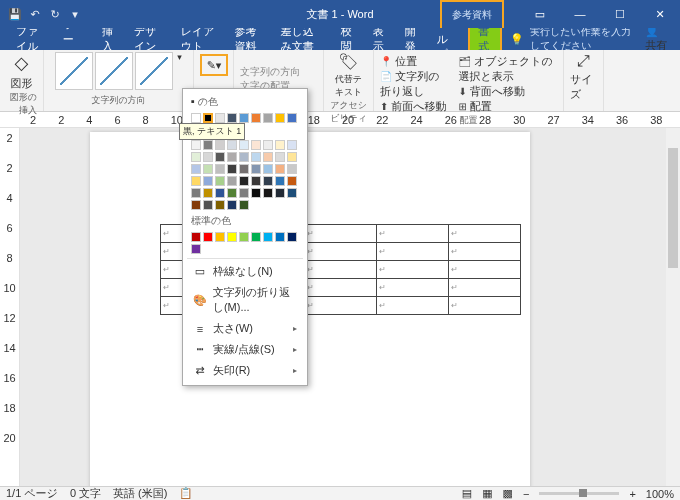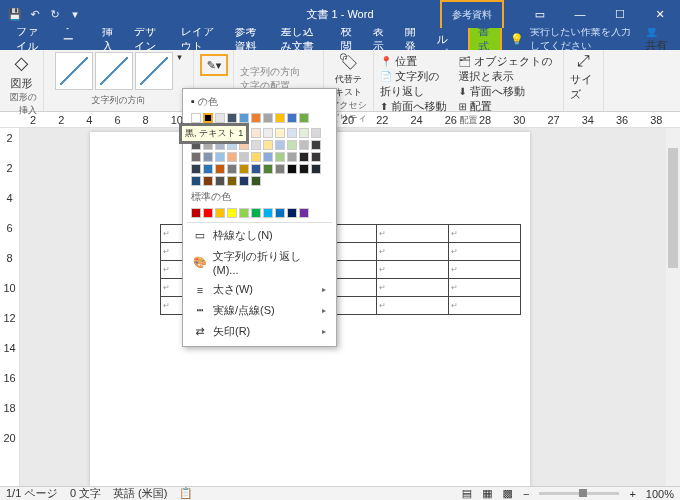--- a/index.html
+++ b/index.html
@@ -32,21 +32,21 @@
 .doc-area{position:absolute;left:20px;right:14px;top:128px;bottom:14px;background:#eaeaea;overflow:hidden}
 .page{position:absolute;left:70px;top:4px;width:440px;height:560px;background:#fff;box-shadow:0 0 4px rgba(0,0,0,0.2)}
 .tbl{position:absolute;left:70px;top:92px;border-collapse:collapse}
 .tbl td{border:1px solid #444;width:72px;height:18px;font-size:8px;color:#999;padding-left:2px}
 .ctl-line{position:absolute;left:142px;top:122px;width:70px;height:14px}
 .ctl-line::before,.ctl-line::after{content:"";position:absolute;width:6px;height:6px;border:1px solid #555;background:#fff;border-radius:50%}
 .ctl-line::before{left:-3px;top:4px}
 .ctl-line::after{right:-3px;top:4px}
 .scrollbar-v{position:absolute;right:0;top:128px;bottom:14px;width:14px;background:#f0f0f0}
 .scroll-thumb-v{position:absolute;top:20px;left:2px;right:2px;height:120px;background:#c8c8c8}
-.dropdown{position:absolute;left:182px;top:88px;width:155px;background:#fff;border:1px solid #aaa;box-shadow:2px 2px 6px rgba(0,0,0,0.3);z-index:50;padding:4px}
+.dropdown{position:absolute;left:182px;top:88px;width:126px;background:#fff;border:1px solid #aaa;box-shadow:2px 2px 6px rgba(0,0,0,0.3);z-index:50;padding:4px}
 .dd-section{font-size:10px;color:#666;padding:2px 4px}
 .swatch-grid{display:flex;flex-wrap:wrap;gap:2px;padding:2px 4px}
 .sw{width:10px;height:10px;border:1px solid #ccc}
 .sel-sw{border:2px solid #f5a623!important}
 .dd-item{display:flex;align-items:center;gap:6px;padding:3px 6px;font-size:10px}
 .dd-sep{height:1px;background:#e0e0e0;margin:2px 0}
 .dd-arrow::after{content:"▸";margin-left:auto;font-size:8px;color:#666}
 .ico{width:14px;height:14px;display:inline-flex;align-items:center;justify-content:center;font-size:11px}
 .statusbar{position:absolute;bottom:0;left:0;right:0;height:14px;background:#f3f3f3;border-top:1px solid #d0d0d0;display:flex;align-items:center;font-size:9px;color:#555;padding:0 6px;gap:12px}
 .statusbar .right{margin-left:auto;display:flex;gap:10px;align-items:center}
@@ -332,21 +332,21 @@
       <span>太さ(W)</span>
     </div>
   <div class="dd-item dd-arrow">
       <span class="ico">┅</span>
       <span>実線/点線(S)</span>
     </div>
   <div class="dd-item dd-arrow">
       <span class="ico">⇄</span>
       <span>矢印(R)</span>
     </div>
-  <div style="position:absolute;left:-4px;top:34px;background:#ffffe1;border:3px solid #737373;padding:1px 3px;font-size:9px">黒, テキスト 1</div>
+  <div style="position:absolute;left:-4px;top:34px;background:#ffffe1;border:1px solid #737373;padding:1px 3px;font-size:9px">黒, テキスト 1</div>
 </div>
 
 <div class="statusbar">
   <span>1/1 ページ</span>
   <span>0 文字</span>
   <span>英語 (米国)</span>
   <span>📋</span>
   <div class="right">
     <span>▤</span>
     <span>▦</span>

